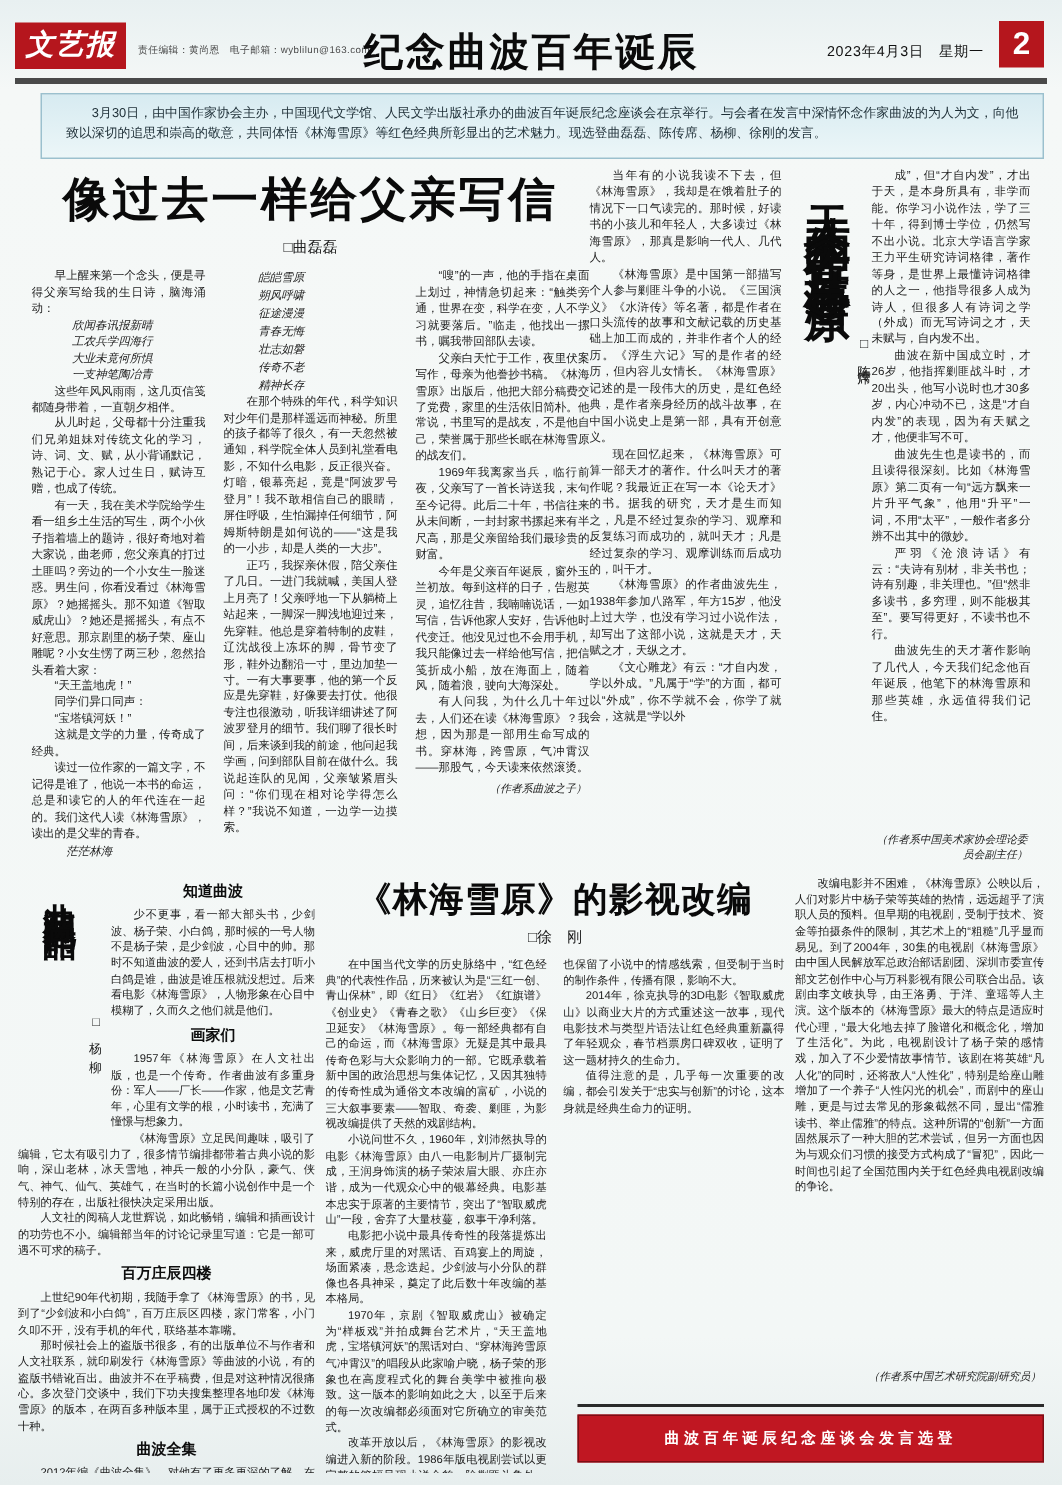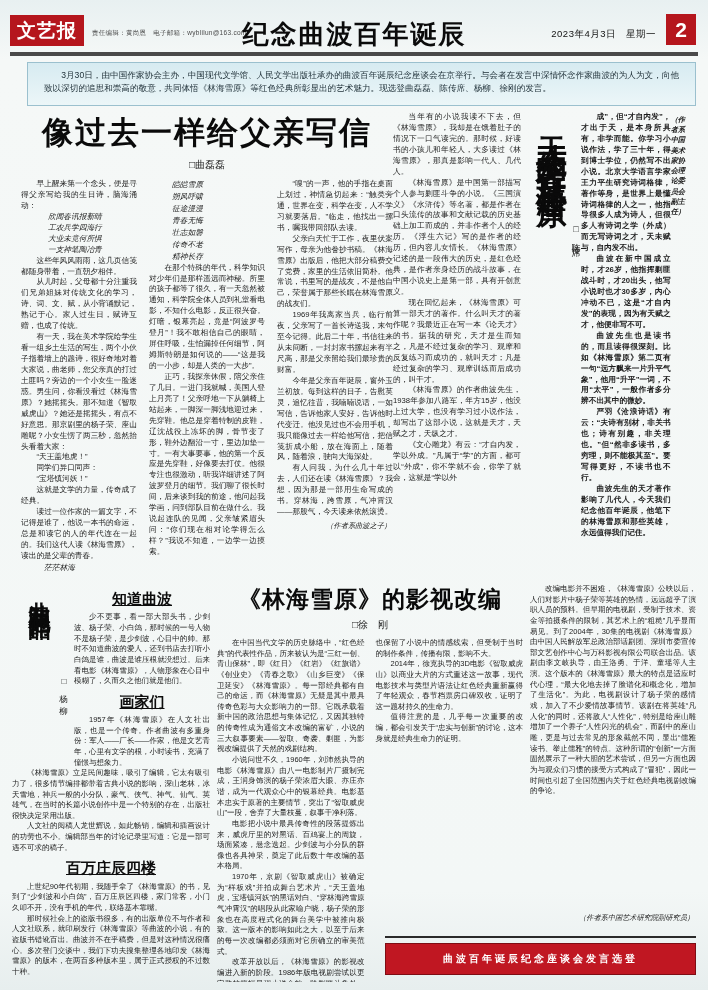--- a/index.html
+++ b/index.html
@@ -2,49 +2,49 @@
 <html><head>
 <meta charset="utf-8">
 <style>
   html,body{margin:0;padding:0;background:#cfd6d6;}
   .page{position:relative;width:708px;height:990px;margin:0 auto;overflow:hidden;
     background:linear-gradient(180deg,#e8f0f1 0,#f5f8f7 6%,#f3f7f6 90%,#e7eeee 100%);
     font-family:"Liberation Sans","DejaVu Sans",sans-serif;color:#1c1c1c;}
   
   .masthead{position:absolute;left:10px;top:15px;width:74px;height:31px;background:#b5161d;
     color:#fff;font-weight:900;font-size:19px;line-height:31px;text-align:center;
-    font-family:"Liberation Serif","DejaVu Serif",serif;letter-spacing:1px;}
+    font-family:"Liberation Serif","DejaVu Serif",serif;font-style:italic;letter-spacing:1px;}
   .mast-info{position:absolute;left:92px;top:29px;font-size:6.5px;color:#4a4a4a;letter-spacing:.3px;}
   .edition-title{position:absolute;left:221px;right:220px;top:17px;text-align:center;
     font-size:26px;font-weight:900;letter-spacing:2px;color:#0b0b0b;}
   .date{position:absolute;right:52px;top:28px;font-size:9.5px;color:#111;letter-spacing:.5px;}
   .pagenum{position:absolute;right:12px;top:14px;width:30px;height:31px;background:#b5161d;
     color:#fff;font-size:21px;font-weight:900;text-align:center;line-height:31px;}
   .header-rule{position:absolute;left:10px;right:10px;top:52px;height:4px;background:#4a4a4a;}
   
   .intro-box{position:absolute;left:27px;right:12px;top:62px;height:32px;
     background:linear-gradient(180deg,#d7ebf1,#ecf6f8);border:1px solid #9bc0ce;
     padding:6px 16px 4px;font-size:8.6px;line-height:1.5;text-align:justify;color:#1d2e36;}
   .intro-box p{margin:0;text-indent:2em;}
   
   .btxt p{margin:0;text-indent:2em;text-align:justify;}
   .poem p{text-indent:0;padding-left:3.5em;font-style:italic;}
   .poem2 p{text-indent:0;padding-left:3em;font-style:italic;line-height:1.55;}
-  .subhead{text-align:center;font-weight:700;font-size:15px;margin:4px 0 3px;color:#0d0d0d;text-decoration:underline;}
+  .subhead{text-align:center;font-weight:700;font-size:10px;margin:4px 0 3px;color:#0d0d0d;}
   .endnote{text-align:right;font-style:italic;font-size:7.2px;margin-top:3px;padding-right:2px;color:#222;}
   
   .top-section{position:absolute;left:12px;right:12px;top:112px;height:464px;display:flex;justify-content:center;}
   .main-article{width:372px;height:464px;overflow:hidden;}
   .main-article h1{margin:0;text-align:center;font-size:31px;font-weight:900;letter-spacing:2px;color:#0a0a0a;}
   .main-byline{text-align:center;font-size:10px;margin:4px 0 7px;}
   .main-body{height:398px;overflow:hidden;column-count:3;column-gap:12px;column-fill:auto;
     font-size:7.7px;line-height:1.42;}
   .chen-col{height:464px;overflow:hidden;font-size:7.7px;line-height:1.42;}
   .chen-col1{width:128px;}
-  .chen-col2{width:106px;display:flex;flex-direction:row;font-weight:bold;}
+  .chen-col2{width:106px;display:flex;flex-direction:column;}
   .chen-col2 .btxt{height:440px;overflow:hidden;}
   .chen-title-wrap{width:60px;height:464px;position:relative;}
   .chen-vtitle{writing-mode:vertical-rl;margin:0 auto;height:100%;font-size:31px;font-weight:900;
     letter-spacing:7px;color:#0a0a0a;}
   .chen-vbyline{position:absolute;right:-1px;top:112px;writing-mode:vertical-rl;font-size:9px;letter-spacing:2px;}
   
   .bottom-section{position:absolute;left:12px;right:12px;top:584px;height:398px;display:flex;justify-content:space-between;}
   .yang-article{width:198px;height:398px;overflow:hidden;font-size:7.5px;line-height:1.42;}
   .yang-title-block{float:left;width:56px;height:180px;position:relative;margin-right:6px;}
   .yang-vtitle{writing-mode:vertical-rl;margin:0 auto;height:100%;font-size:22px;font-weight:900;

